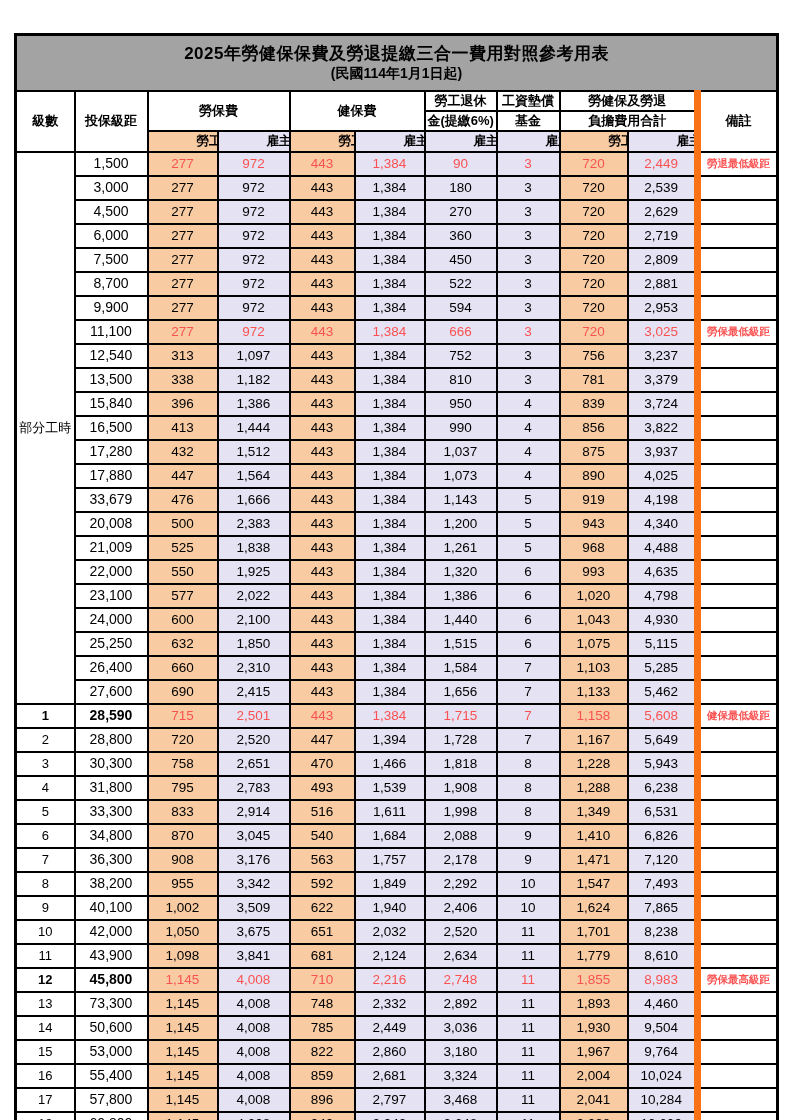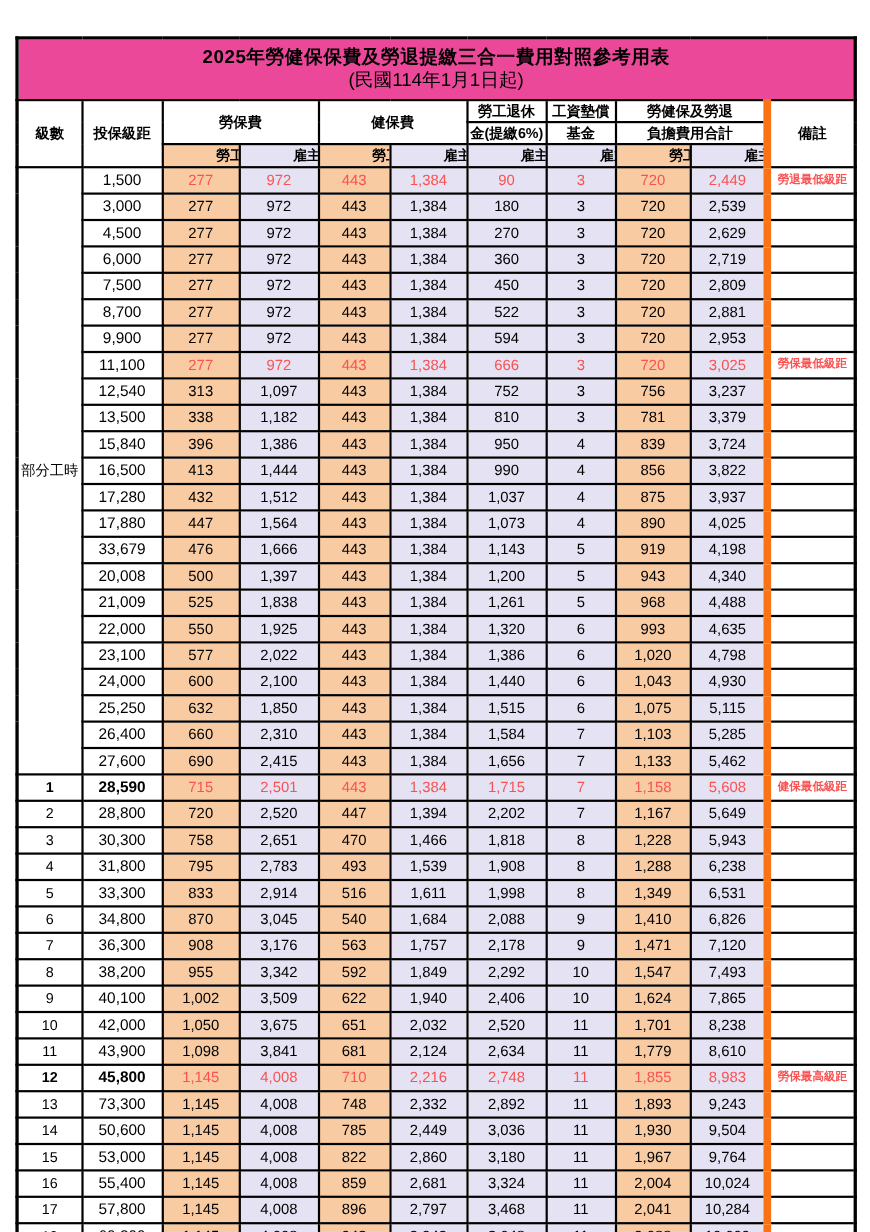--- a/index.html
+++ b/index.html
@@ -5,23 +5,23 @@
   html,body{margin:0;padding:0;}
   body{
     width:791px;height:1120px;background:#ffffff;position:relative;overflow:hidden;
     font-family:"Liberation Sans","DejaVu Sans",sans-serif;color:#000;
   }
   .sheet{position:absolute;left:14px;top:33px;}
   table{border-collapse:collapse;table-layout:fixed;width:762px;border:3px solid #000;}
   td{border:2px solid #000;padding:0 2px;text-align:center;vertical-align:middle;
      white-space:nowrap;overflow:hidden;font-size:13.5px;line-height:1.1;}
   
-  .title-cell{height:54px;background:#ec4899;}
+  .title-cell{height:54px;background:#a3a3a3;}
   .title-line1{font-size:17px;font-weight:bold;letter-spacing:.5px;}
-  .title-line2{font-size:17px;font-weight:normal;margin-top:2px;}
+  .title-line2{font-size:14px;font-weight:bold;margin-top:2px;}
   
   .hrowA td,.hrowB td,.hrowC td{font-weight:bold;background:#fff;}
   .hrowA td,.hrowB td{font-size:13px;height:18px;}
   .hrowC td{font-size:12.5px;height:19px;padding-left:48px;}
   td.emp-h{background:var(--emp);}
   td.empr-h{background:var(--empr);}
   
   tr.data-row td{height:22px;}
   td.level-cell{background:#fff;font-size:13px;}
   td.part-time{font-size:13px;letter-spacing:0;padding:0;}
@@ -263,21 +263,21 @@
           <td class="empr">1,384</td>
           <td class="empr">1,143</td>
           <td class="empr">5</td>
           <td class="emp">919</td>
           <td class="empr">4,198</td>
           <td class="remark-cell">&nbsp;</td>
         </tr>
         <tr class="data-row">
           <td class="bracket">20,008</td>
           <td class="emp">500</td>
-          <td class="empr">1,397</td>
+          <td class="empr">2,383</td>
           <td class="emp">443</td>
           <td class="empr">1,384</td>
           <td class="empr">1,200</td>
           <td class="empr">5</td>
           <td class="emp">943</td>
           <td class="empr">4,340</td>
           <td class="remark-cell">&nbsp;</td>
         </tr>
         <tr class="data-row">
           <td class="bracket">21,009</td>
@@ -376,21 +376,21 @@
           <td class="empr">5,608</td>
           <td class="remark-cell">健保最低級距</td>
         </tr>
         <tr class="data-row">
           <td class="level-cell">2</td>
           <td class="bracket">28,800</td>
           <td class="emp">720</td>
           <td class="empr">2,520</td>
           <td class="emp">447</td>
           <td class="empr">1,394</td>
-          <td class="empr">2,202</td>
+          <td class="empr">1,728</td>
           <td class="empr">7</td>
           <td class="emp">1,167</td>
           <td class="empr">5,649</td>
           <td class="remark-cell">&nbsp;</td>
         </tr>
         <tr class="data-row">
           <td class="level-cell">3</td>
           <td class="bracket">30,300</td>
           <td class="emp">758</td>
           <td class="empr">2,651</td>
@@ -522,21 +522,21 @@
         <tr class="data-row">
           <td class="level-cell">13</td>
           <td class="bracket">73,300</td>
           <td class="emp">1,145</td>
           <td class="empr">4,008</td>
           <td class="emp">748</td>
           <td class="empr">2,332</td>
           <td class="empr">2,892</td>
           <td class="empr">11</td>
           <td class="emp">1,893</td>
-          <td class="empr">9,243</td>
+          <td class="empr">4,460</td>
           <td class="remark-cell">&nbsp;</td>
         </tr>
         <tr class="data-row">
           <td class="level-cell">14</td>
           <td class="bracket">50,600</td>
           <td class="emp">1,145</td>
           <td class="empr">4,008</td>
           <td class="emp">785</td>
           <td class="empr">2,449</td>
           <td class="empr">3,036</td>

